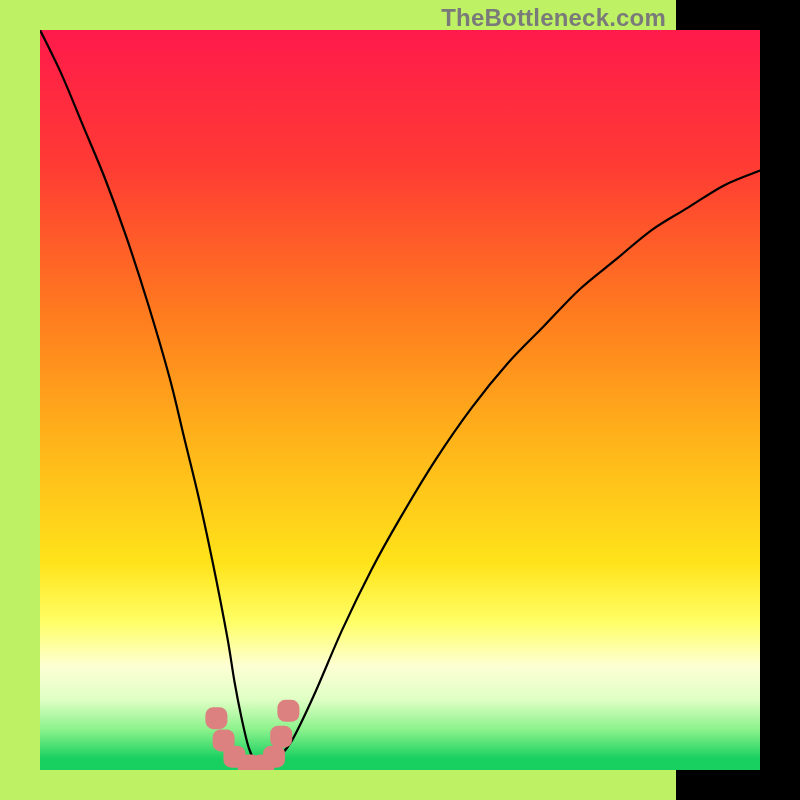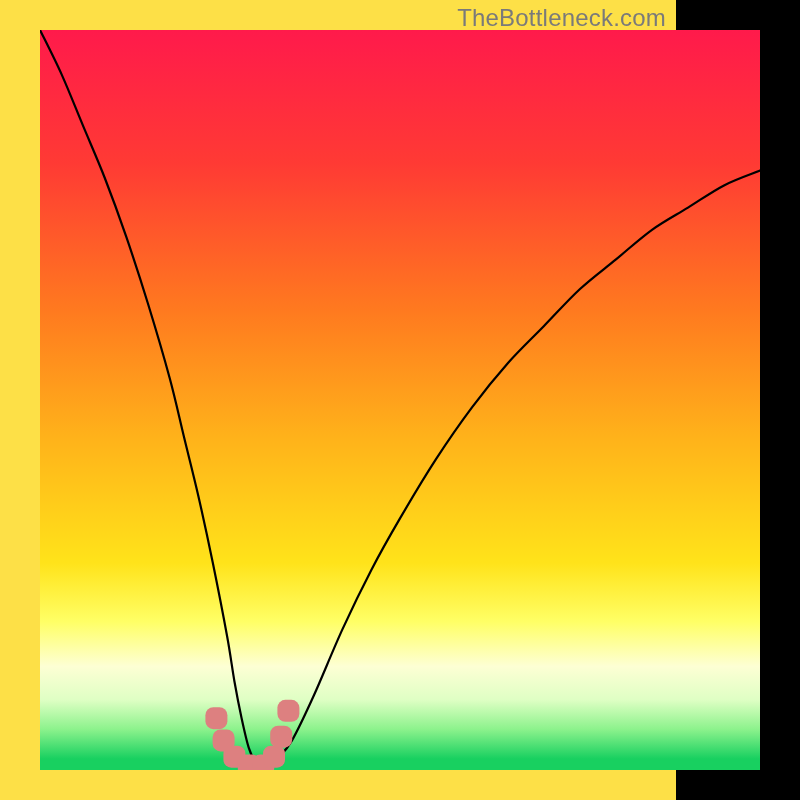--- a/index.html
+++ b/index.html
@@ -9,21 +9,22 @@
     height: 800px;
     background: #000;
     overflow: hidden;
   }
   .frame {
     position: absolute;
     left: 0;
     top: 0;
     width: 676px;
     height: 800px;
-    background: #fde047;
+    background: #bef264;
+    font-weight: bold;
   }
   .plot {
     position: absolute;
     left: 40px;
     top: 30px;
     width: 720px;
     height: 740px;
     overflow: hidden;
   }
   .watermark {

